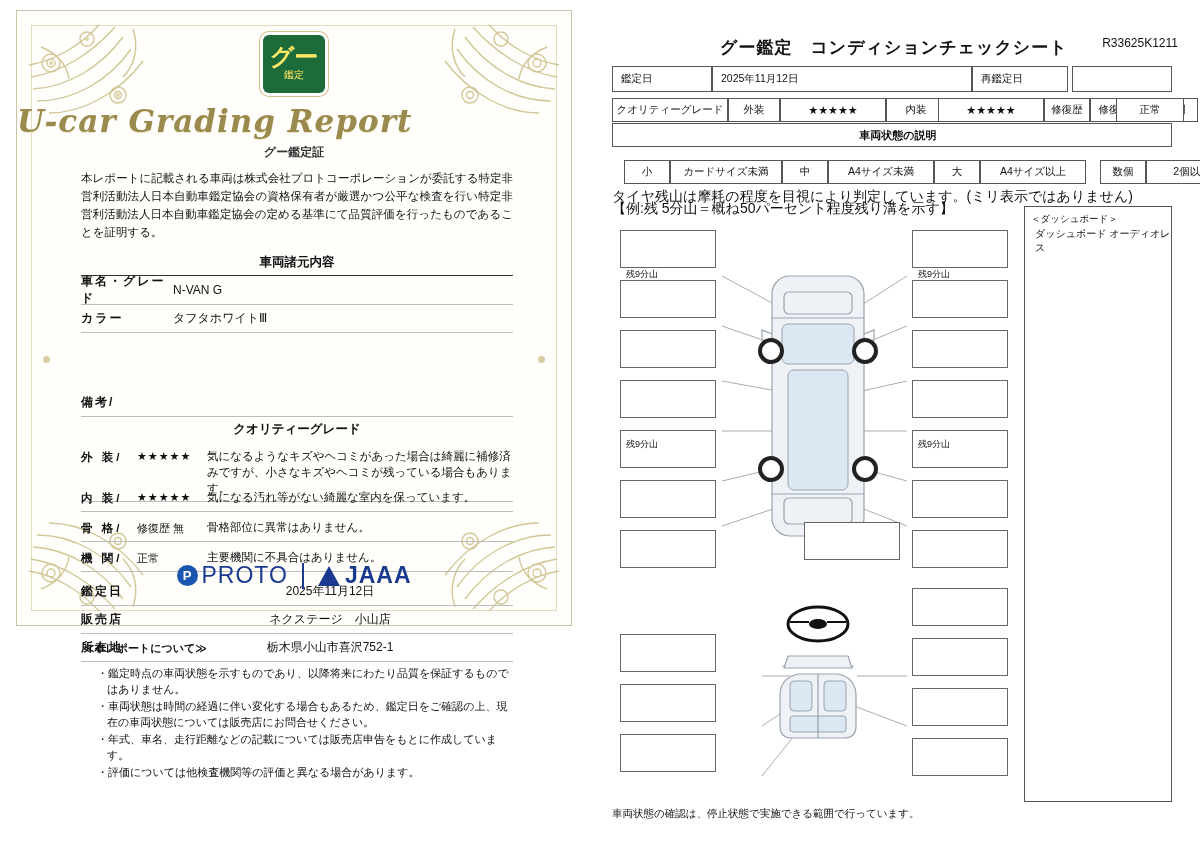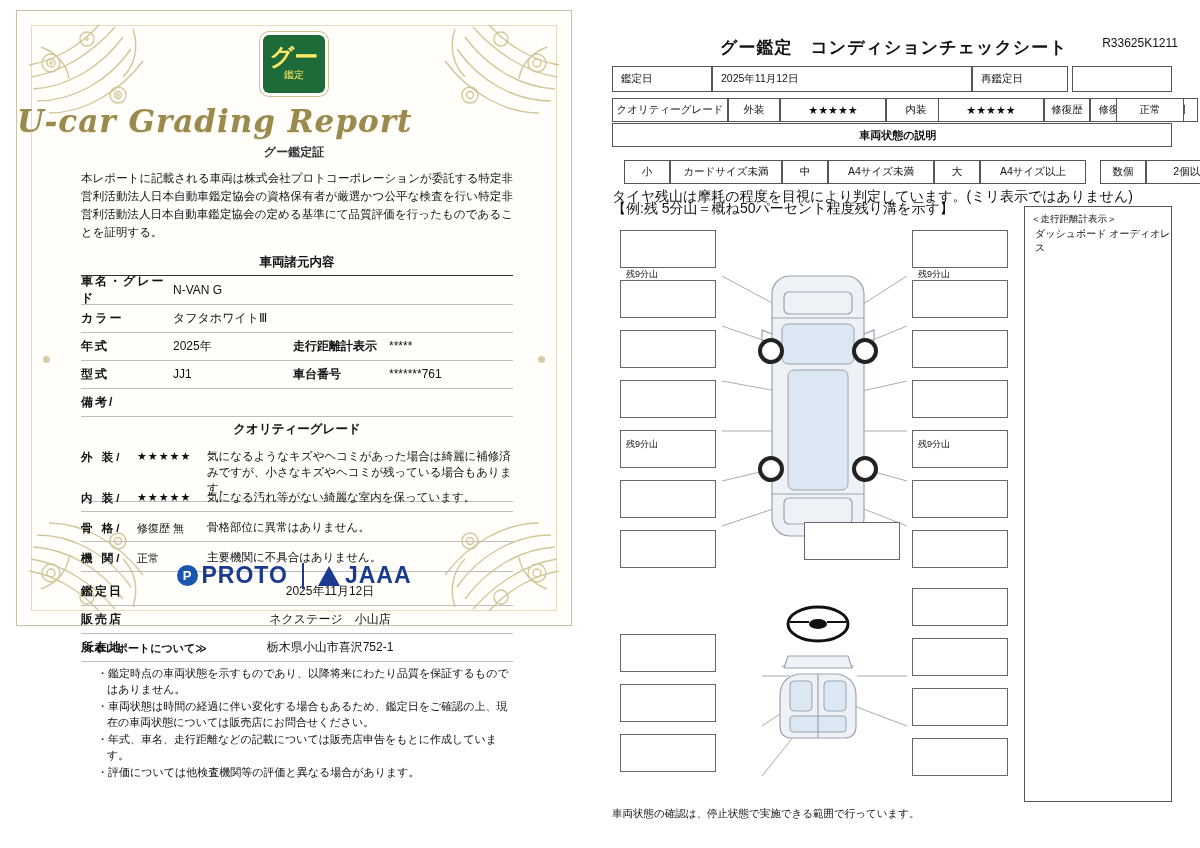--- a/index.html
+++ b/index.html
@@ -95,21 +95,21 @@
 
   .logos{
     position:absolute;left:0;right:0;bottom:36px;
     display:flex;align-items:center;justify-content:center;gap:14px;
   }
   .proto{display:flex;align-items:center;gap:4px;}
   .proto .pcircle{
     width:21px;height:21px;border-radius:50%;background:#1a56b0;color:#fff;
     font-size:13px;font-weight:bold;display:flex;align-items:center;justify-content:center;
   }
-  .proto .ptext{font-size:23px;font-weight:bold;color:#1a3a8f;letter-spacing:1px;}
+  .proto .ptext{font-size:23px;font-weight:normal;color:#1a3a8f;letter-spacing:1px;}
   .divider-bar{width:2px;height:26px;background:#1a3a8f;}
   .jaaa{display:flex;align-items:center;gap:5px;}
   .jaaa .jtri{
     width:0;height:0;border-left:11px solid transparent;border-right:11px solid transparent;
     border-bottom:20px solid #1a3a8f;
   }
   .jaaa .jtext{font-size:23px;font-weight:bold;color:#1a3a8f;letter-spacing:1px;}
 
   
   .sheet{
@@ -259,32 +259,20 @@
     <div class="sec-title" style="top:243px;">車両諸元内容</div>
 
     <div class="row" style="top:265px;">
       <div class="lbl">車名・グレード</div>
       <div class="val">N-VAN G</div>
     </div>
     <div class="row" style="top:293px;">
       <div class="lbl">カラー</div>
       <div class="val">タフタホワイトⅢ</div>
     </div>
-    <div class="row" style="top:321px;">
-      <div class="lbl">年式</div>
-      <div class="val2">2025年</div>
-      <div class="lbl2">走行距離計表示</div>
-      <div class="val">*****</div>
-    </div>
-    <div class="row" style="top:349px;">
-      <div class="lbl">型式</div>
-      <div class="val2">JJ1</div>
-      <div class="lbl2">車台番号</div>
-      <div class="val">*******761</div>
-    </div>
     <div class="row" style="top:377px;">
       <div class="lbl">備考/</div>
       <div class="val"></div>
     </div>
 
     <div class="sec-title" style="top:410px;border-bottom:none;">クオリティーグレード</div>
 
     <div class="multi" style="top:432px;">
       <div class="lbl">外 装/</div>
       <div class="st stars">★★★★★</div>
@@ -467,21 +455,21 @@
       <div class="dbox" style="left:300px;top:482px;width:96px;height:38px;"></div>
       <div class="dbox" style="left:300px;top:532px;width:96px;height:38px;"></div>
 
       <div class="tirelab" style="left:14px;top:62px;">残9分山</div>
       <div class="tirelab" style="left:306px;top:62px;">残9分山</div>
       <div class="tirelab" style="left:14px;top:232px;">残9分山</div>
       <div class="tirelab" style="left:306px;top:232px;">残9分山</div>
     </div>
 
     <div class="rightpanel">
-      <div class="rp-title">＜走行距離計表示＞</div>
+      <div class="rp-title">＜ダッシュボード＞</div>
       <div class="rp-text">ダッシュボード オーディオレス</div>
     </div>
 
     <div class="foot-note">車両状態の確認は、停止状態で実施できる範囲で行っています。</div>
   </div>
 </div>
 
 <div style="position:absolute;left:1198px;top:0;width:0;height:0;overflow:hidden;"></div>
 <div class="cell" style="position:absolute;left:1198px;top:98px;width:0;height:0;border:none;"></div>
 

